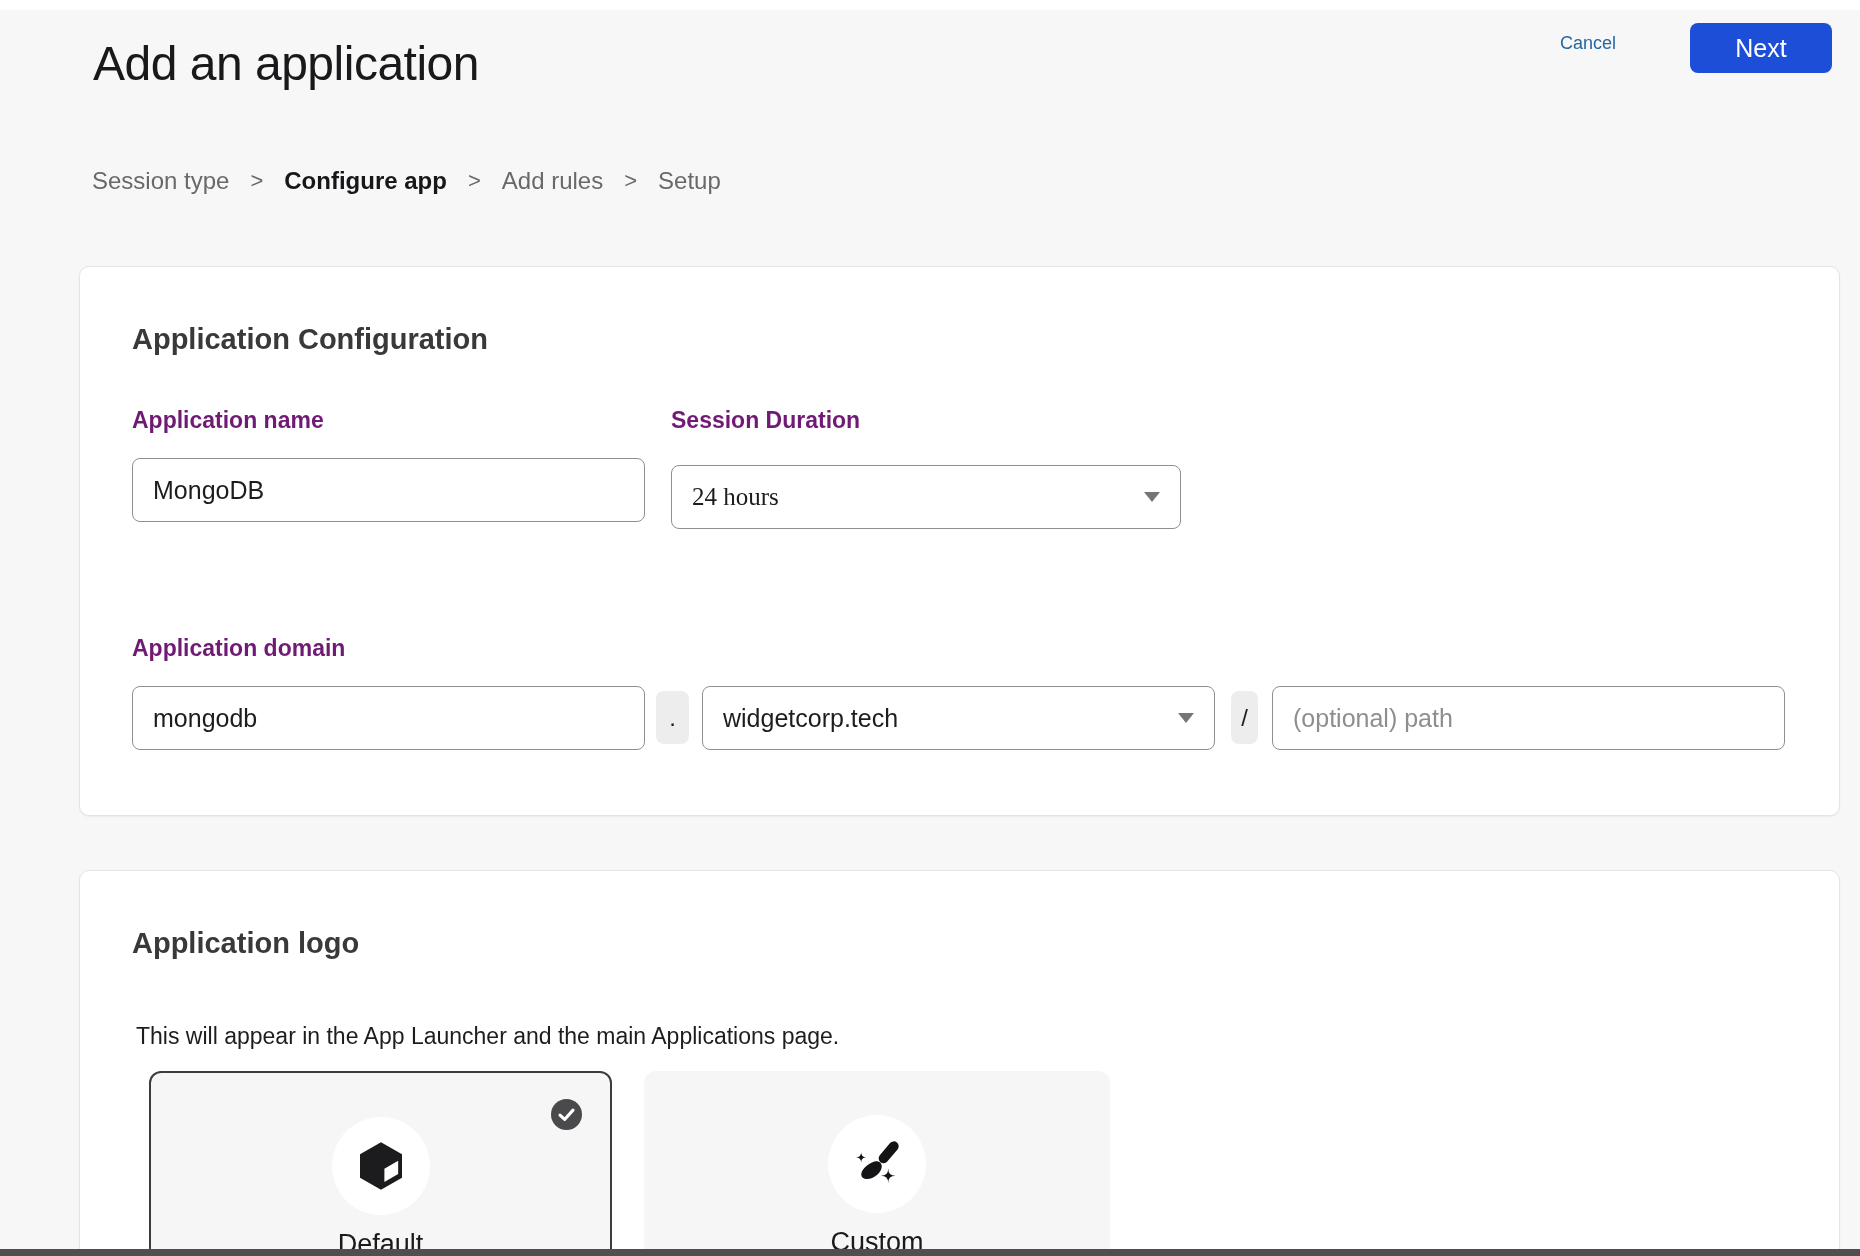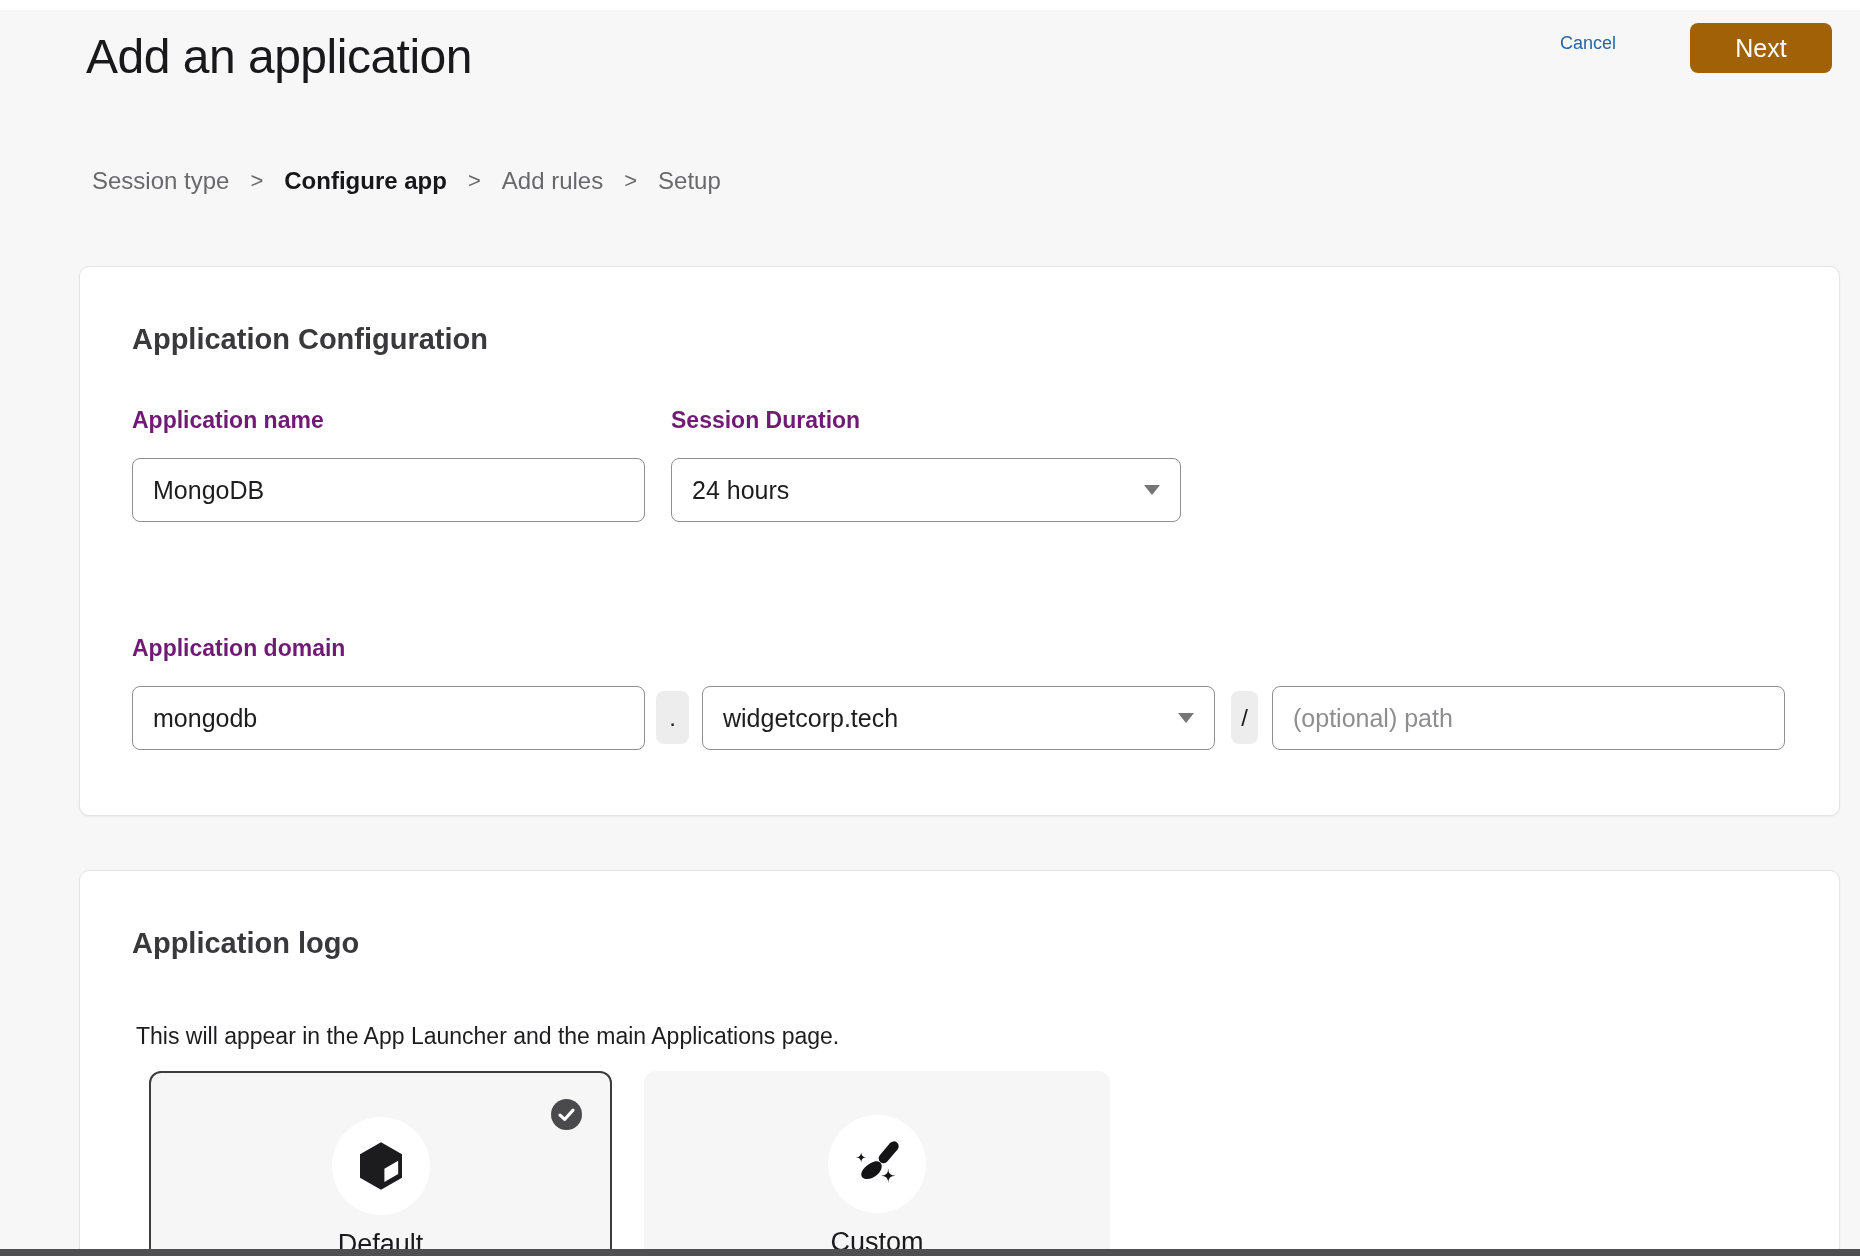--- a/index.html
+++ b/index.html
@@ -1,25 +1,25 @@
 <!DOCTYPE html>
 <html><head>
 <meta charset="utf-8">
 <style>
   html,body{margin:0;padding:0;background:#f7f7f8;}
   .page{position:relative;width:1860px;height:1256px;background:#f7f7f8;overflow:hidden;
         font-family:"Liberation Sans","DejaVu Sans",sans-serif;color:#1d1d1f;}
   .top-strip{position:absolute;left:0;top:0;width:1860px;height:10px;background:#ffffff;}
 
   
-  .page-title{position:absolute;left:77px;top:20px;margin:9px;font-size:48px;font-weight:400;
+  .page-title{position:absolute;left:77px;top:20px;margin:16px;font-size:48px;font-weight:400;
               letter-spacing:-0.5px;color:#19191b;}
   .cancel-btn{position:absolute;left:1560px;top:33px;font-size:18px;color:#2667a3;cursor:pointer;
               background:none;border:none;padding:0;font-family:inherit;}
-  .next-btn{position:absolute;left:1690px;top:23px;width:142px;height:50px;background:#a16207;
+  .next-btn{position:absolute;left:1690px;top:23px;width:142px;height:50px;background:#1d4ed8;
             color:#ffffff;font-size:25px;border:none;border-radius:8px;cursor:pointer;font-family:inherit;}
 
   
   .steps{position:absolute;left:92px;top:167px;display:flex;align-items:center;gap:21px;
          font-size:24px;color:#69696b;}
   .steps .sep{font-size:22px;color:#69696b;}
   .steps .step{cursor:pointer;}
   .steps .active{font-weight:700;color:#171719;}
 
   
@@ -34,21 +34,21 @@
   .lbl-session{left:591px;top:140px;}
   .lbl-domain{left:52px;top:368px;}
 
   .tinput,.select{position:absolute;height:64px;border:1.5px solid #8f8f91;border-radius:8px;
         background:#fff;font-size:25px;color:#1d1d1f;padding:0 20px;box-sizing:border-box;
         font-family:inherit;}
   .tinput{outline:none;}
   .tinput::placeholder{color:#8e8e90;}
   .input-name{left:52px;top:191px;width:513px;}
   .select{display:flex;align-items:center;justify-content:space-between;cursor:pointer;}
-  .select-session{left:591px;top:191px;width:510px;}
+  .select-session{left:591px;top:198px;width:510px;font-family:Liberation Serif, serif;}
   .input-subdomain{left:52px;top:419px;width:513px;}
   .select-domain{left:622px;top:419px;width:513px;}
   .input-path{left:1192px;top:419px;width:513px;}
 
   .sep-box{position:absolute;top:424px;height:53px;background:#ededee;border-radius:8px;
            font-size:24px;color:#1d1d1f;display:flex;align-items:center;justify-content:center;}
   .dot-box{left:576px;width:33px;}
   .slash-box{left:1151px;width:27px;}
 
   .caret{width:0;height:0;border-left:8px solid transparent;border-right:8px solid transparent;

